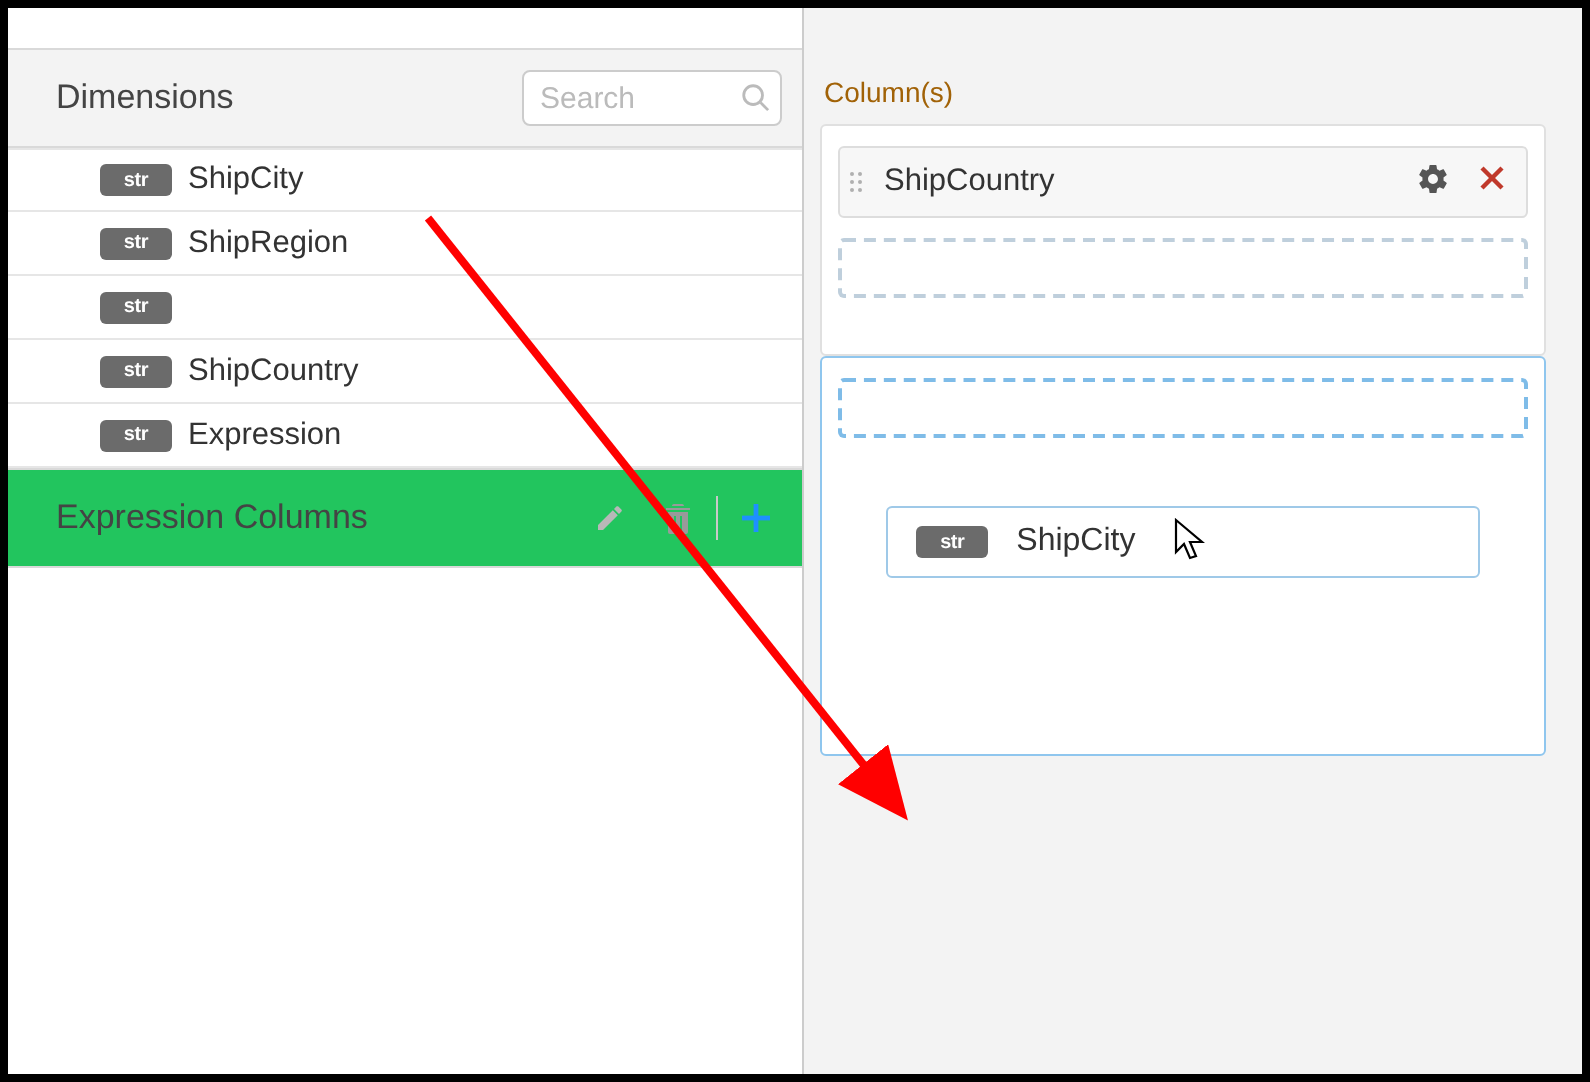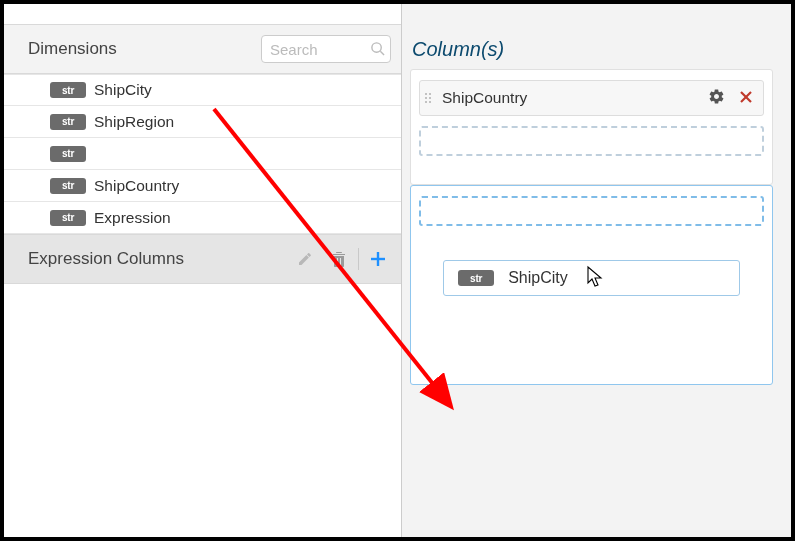--- a/index.html
+++ b/index.html
@@ -17,27 +17,27 @@
     .search-icon { position: absolute; right: 6px; top: 6px; width: 15px; height: 15px; stroke: #bbb; fill: none; stroke-width: 1.5; pointer-events: none; }
 
     
     .dim-list { display: flex; flex-direction: column; }
     .dim-item { display: flex; align-items: center; height: 32px; padding: 0 0 0 46px; border-bottom: 1px solid #e6e6e6; background: #fff; cursor: grab; }
     .dim-item:first-child { border-top: 1px solid #e6e6e6; }
     .type-badge { display: inline-flex; align-items: center; justify-content: center; background: #6b6b6b; color: #fff; font-size: 10px; font-weight: 700; border-radius: 3px; width: 36px; height: 16px; margin-right: 8px; letter-spacing: -0.2px; }
     .dim-label { font-size: 15.5px; color: #333; }
 
     
-    .expr-header { display: flex; align-items: center; padding: 10px 6px 10px 24px; background: #e5e5e5; border-top: 1px solid #d9d9d9; border-bottom: 1px solid #d9d9d9; }
+    .expr-header { display: flex; align-items: center; padding: 10px 6px 10px 24px; background: #22c55e; border-top: 1px solid #d9d9d9; border-bottom: 1px solid #d9d9d9; }
     .expr-header h3 { font-weight: 400; font-size: 17px; color: #444; flex: 1; }
     .icon-btn { width: 34px; height: 28px; display: inline-flex; align-items: center; justify-content: center; background: transparent; border: none; cursor: pointer; }
     .divider { width: 1px; height: 22px; background: #c9c9c9; margin: 0 2px; }
 
     
-    .section-title { font-size: 20px; color: #0c4a6e; margin: 14px 0 8px 2px; font-style: italic; }
+    .section-title { font-size: 14px; color: #a16207; margin: 14px 0 8px 2px; }
     .right-top { height: 20px; }
     .drop-box { background: #fff; border: 1px solid #e0e0e0; border-radius: 3px; padding: 10px 8px 28px 8px; min-height: 112px; }
     .drop-box.active { border: 1px solid #8fc6ee; min-height: 200px; padding-bottom: 34px; }
     .chip { display: flex; align-items: center; height: 36px; border: 1px solid #ddd; border-radius: 3px; background: #f7f7f7; margin-bottom: 10px; padding: 0 10px 0 0; }
     .grip { width: 16px; height: 100%; display: flex; flex-direction: column; justify-content: center; gap: 2px; padding-left: 5px; }
     .grip span { width: 2px; height: 2px; background: #b0b0b0; border-radius: 1px; }
     .grip-row { display: flex; gap: 2px; }
     .chip-label { flex: 1; font-size: 15.5px; color: #333; padding-left: 6px; }
     .chip-actions { display: flex; gap: 14px; align-items: center; }
     .drop-target { border: 2px dashed #bfcfdc; border-radius: 3px; height: 30px; }

